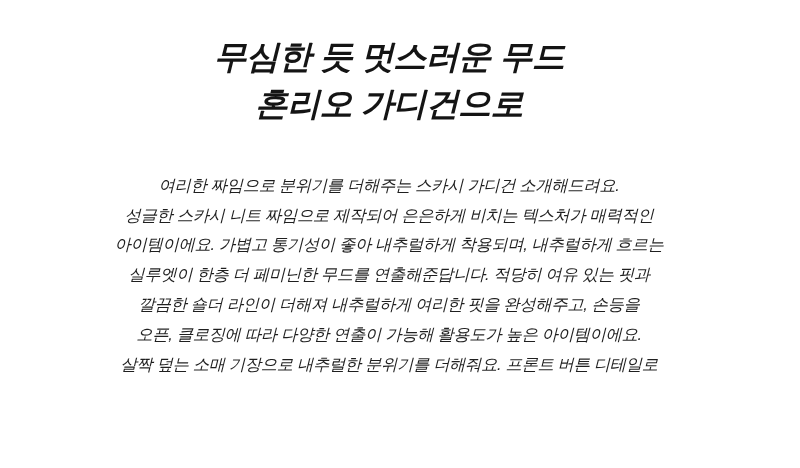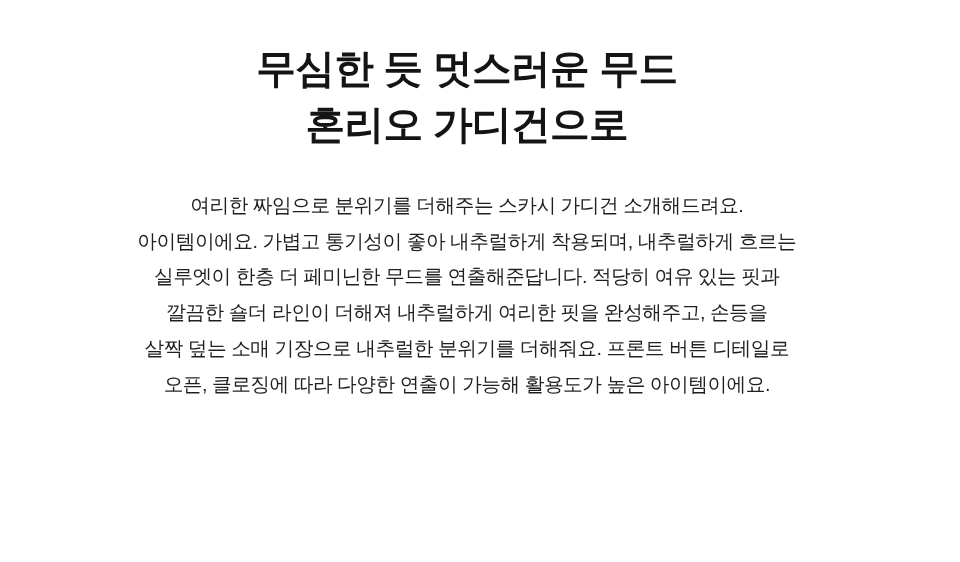--- a/index.html
+++ b/index.html
@@ -15,35 +15,36 @@
     overflow: hidden;
   }
   .page {
     width: 800px;
     height: 468px;
     box-sizing: border-box;
     padding: 34px 40px 10px 18px;
     display: flex;
     flex-direction: column;
     align-items: center;
+    font-style: italic;
   }
   .headline {
     text-align: center;
     font-size: 33px;
     font-weight: bold;
     line-height: 1.42;
     letter-spacing: -0.5px;
     color: #141414;
   }
   .headline .line {
     display: block;
     white-space: nowrap;
   }
   .body-copy {
-    margin-top: 30px;
+    margin-top: 43px;
     text-align: center;
     font-size: 16.4px;
     line-height: 1.82;
     letter-spacing: -0.4px;
     color: #1f1f1f;
     max-width: 720px;
   }
   .body-copy .line {
     display: block;
     white-space: nowrap;
@@ -54,20 +55,21 @@
 
 <div class="page">
 
   <div class="headline">
     <span class="line">무심한 듯 멋스러운 무드</span>
     <span class="line">혼리오 가디건으로</span>
   </div>
 
   <div class="body-copy">
     <span class="line">여리한 짜임으로 분위기를 더해주는 스카시 가디건 소개해드려요.</span>
+    <span class="line">성글한 스카시 니트 짜임으로 제작되어 은은하게 비치는 텍스처가 매력적인</span>
     <span class="line">아이템이에요. 가볍고 통기성이 좋아 내추럴하게 착용되며, 내추럴하게 흐르는</span>
     <span class="line">실루엣이 한층 더 페미닌한 무드를 연출해준답니다. 적당히 여유 있는 핏과</span>
     <span class="line">깔끔한 숄더 라인이 더해져 내추럴하게 여리한 핏을 완성해주고, 손등을</span>
+    <span class="line">오픈, 클로징에 따라 다양한 연출이 가능해 활용도가 높은 아이템이에요.</span>
     <span class="line">살짝 덮는 소매 기장으로 내추럴한 분위기를 더해줘요. 프론트 버튼 디테일로</span>
-    <span class="line">오픈, 클로징에 따라 다양한 연출이 가능해 활용도가 높은 아이템이에요.</span>
   </div>
 
 </div>
 
 </body></html>

